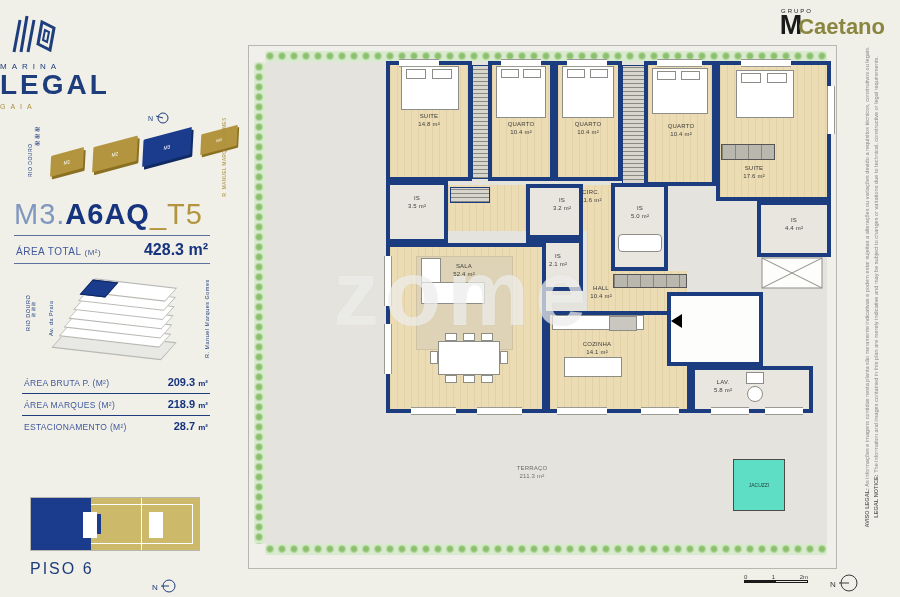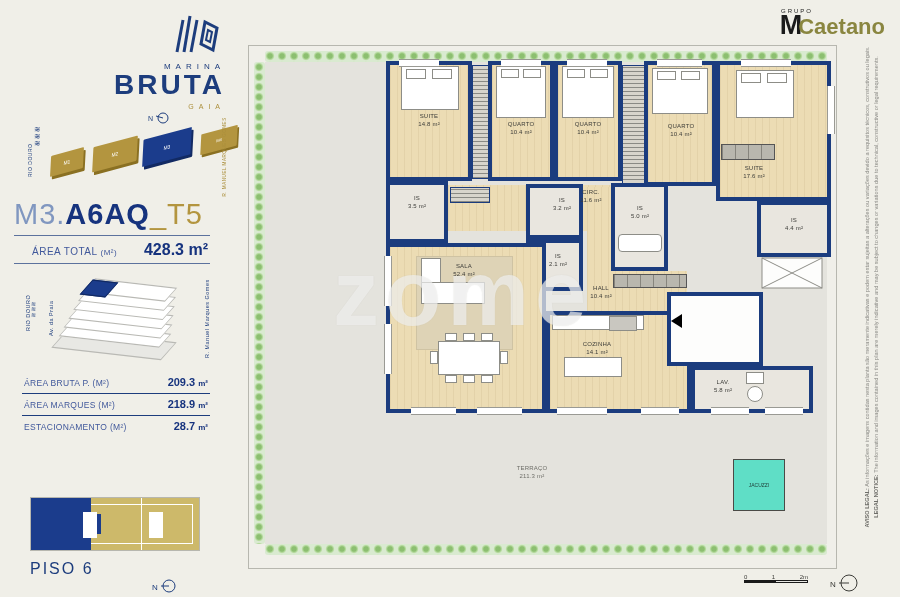--- a/index.html
+++ b/index.html
@@ -1,19 +1,19 @@
 <!DOCTYPE html>
 <html><head>
 <meta charset="utf-8">
 <style>
   html,body{margin:0;padding:0;}
   .page{position:relative;width:900px;height:597px;background:#f0efe8;font-family:"Liberation Sans",sans-serif;overflow:hidden;color:#1d3d7d;}
   .abs{position:absolute;}
   
-  .logo-wrap{left:0;top:12px;width:225px;text-align:right;}
+  .logo-wrap{left:0;top:12px;width:225px;text-align:left;}
   .logo-marina{font-size:8px;letter-spacing:5px;color:#1d3d7d;margin-top:4px;}
   .logo-douro{font-size:28px;font-weight:bold;letter-spacing:3px;color:#1d3d7d;line-height:1;}
   .logo-gaia{font-size:7px;letter-spacing:5px;color:#ab8f3c;margin-top:4px;}
   .vtext{transform:rotate(-90deg);transform-origin:center;font-size:5.5px;letter-spacing:.5px;white-space:nowrap;}
   .block{position:absolute;transform:rotate(-15deg) skewX(-18deg);border-radius:1px;color:#fff;font-size:5px;display:flex;align-items:center;justify-content:center;}
   .gold{background:#b3953f;box-shadow:2px 3px 0 #8a7022;}
   .blue{background:#1b3c8c;box-shadow:2px 3px 0 #122a63;}
   .title{font-size:29px;letter-spacing:1px;}
   .title .p1{color:#8097c0;font-weight:400;}
   .title .p2{color:#16337e;font-weight:bold;}
@@ -66,21 +66,21 @@
     <svg width="62" height="42" viewBox="0 0 62 42">
       <g stroke="#1d3d7d" stroke-width="3" fill="none">
         <path d="M14 40 L20 8"></path>
           <path d="M21 40 L27 4"></path>
           <path d="M28 40 L34 8"></path>
         <path d="M38 32 L42 10 L54 16 L50 38 Z"></path>
         <path d="M43 28 L45 18 L49 20 L47 30 Z" stroke-width="2"></path>
       </g>
     </svg>
     <div class="logo-marina">MARINA</div>
-    <div class="logo-douro">BRUTA</div>
+    <div class="logo-douro">LEGAL</div>
     <div class="logo-gaia">GAIA</div>
   </div>
 
   <div class="abs" style="left:18px;top:112px;width:195px;height:80px;">
     <div class="abs vtext" style="left:-18px;top:32px;width:60px;color:#1d3d7d;font-size:5px;">RIO DOURO</div>
     <div class="abs" style="left:16px;top:14px;width:12px;height:44px;color:#1d3d7d;font-size:8px;line-height:.9;">≋<br>≋<br>≋</div>
     <div class="block gold" style="left:32px;top:40px;width:34px;height:20px;">
         <span>M1</span>
       </div>
     <div class="block gold" style="left:74px;top:30px;width:46px;height:24px;">
@@ -100,21 +100,21 @@
         </svg>
     </div>
     <div class="abs vtext" style="left:158px;top:34px;width:96px;color:#ab8f3c;font-size:4.6px;">R. MANUEL MARQUES GOMES</div>
   </div>
 
   <div class="abs" style="left:14px;top:198px;width:196px;">
     <div class="title">
       <span class="p1">M3.</span><span class="p2">A6AQ</span><span class="p3">_T5</span>
     </div>
     <div class="rule" style="margin-top:4px;"></div>
-    <div class="arealine" style="margin:5px 2px 4px 18px;">
+    <div class="arealine" style="margin:5px 2px 4px 2px;">
       <span class="lbl"><span>ÁREA TOTAL</span> <span style="font-size:8px">(M²)</span></span>
       <span class="val">428.3 m²</span>
     </div>
     <div class="rule"></div>
   </div>
 
   <div class="abs" style="left:40px;top:268px;width:150px;height:95px;">
     <div class="slab" style="left:14px;top:68px;width:118px;height:16px;background:#e8e8e4;"></div>
     <div class="slab" style="left:20px;top:60px;width:108px;height:12px;"></div>
     <div class="slab" style="left:25px;top:51px;width:104px;height:12px;"></div>

